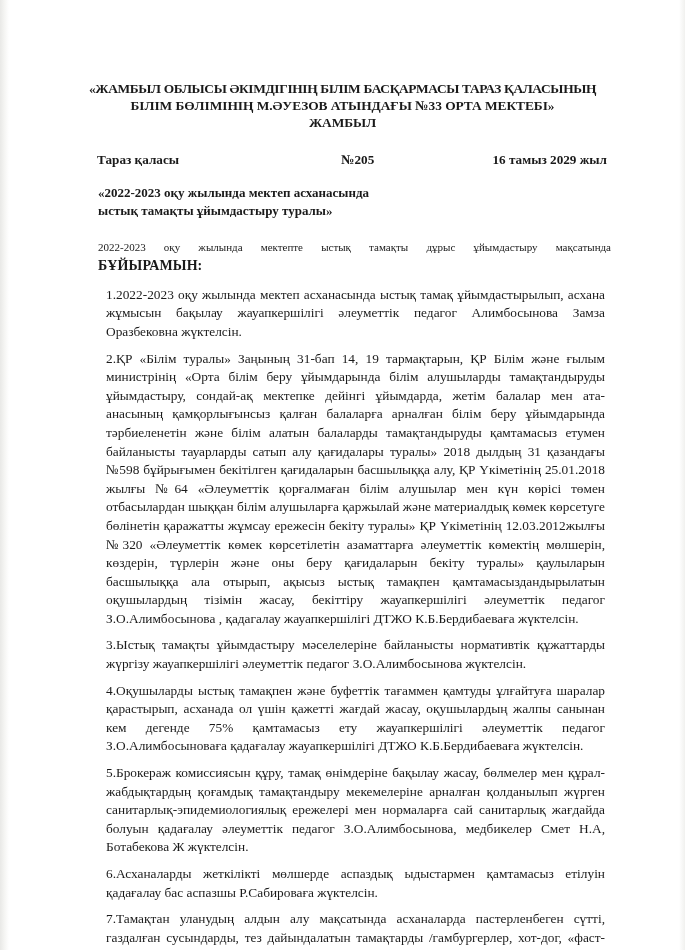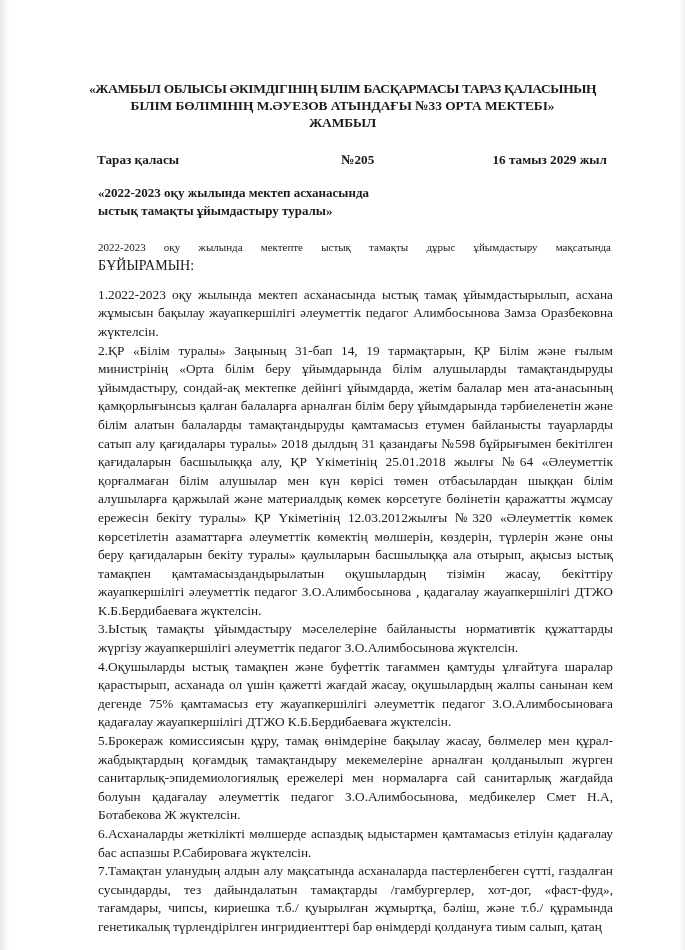--- a/index.html
+++ b/index.html
@@ -84,33 +84,33 @@
   
   .preamble {
     margin: 18px 62px 0 86px;
     font-size: 11px;
     line-height: 19px;
     text-align: justify;
     text-align-last: justify;
   }
   .order-word {
     margin: 1px 0 0 86px;
-    font-weight: normal;
+    font-weight: bold;
     font-size: 14px;
     letter-spacing: 0.1px;
   }
 
   
   .body-block {
     margin: 12px 60px 0 86px;
     font-size: 13.35px;
     line-height: 18.6px;
   }
   .body-block p {
-    margin: 0;
+    margin: 8px;
     text-align: justify;
     text-indent: 0;
   }
   
   .body-block p { text-align-last: left; }
 </style>
 </head>
 <body>
 
 <div class="scan-edge-left"></div>

